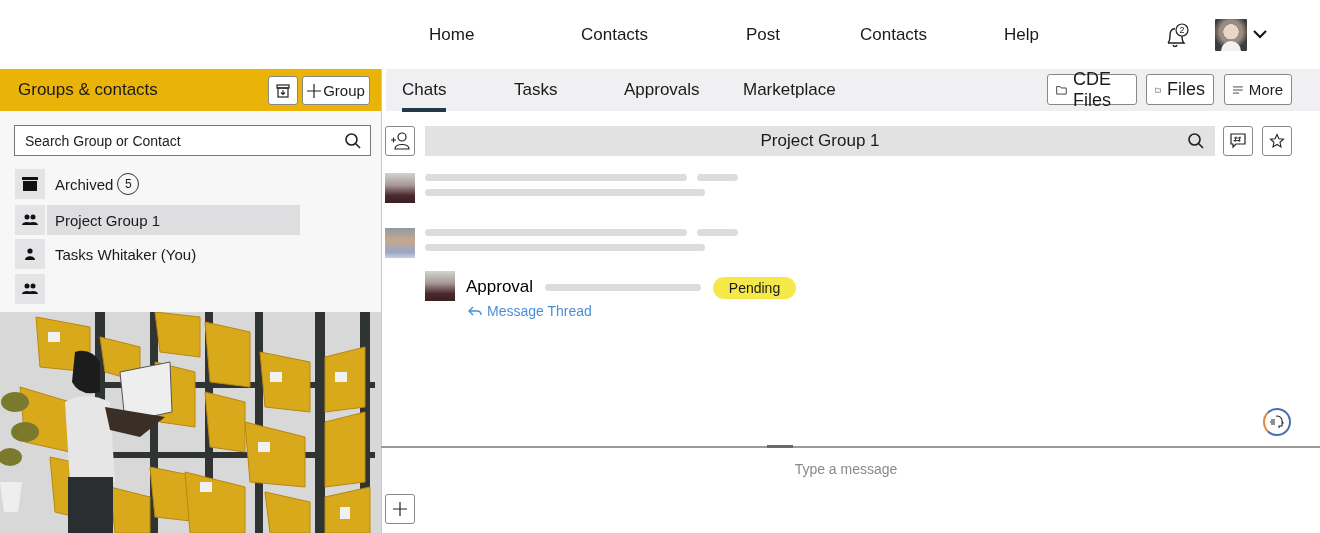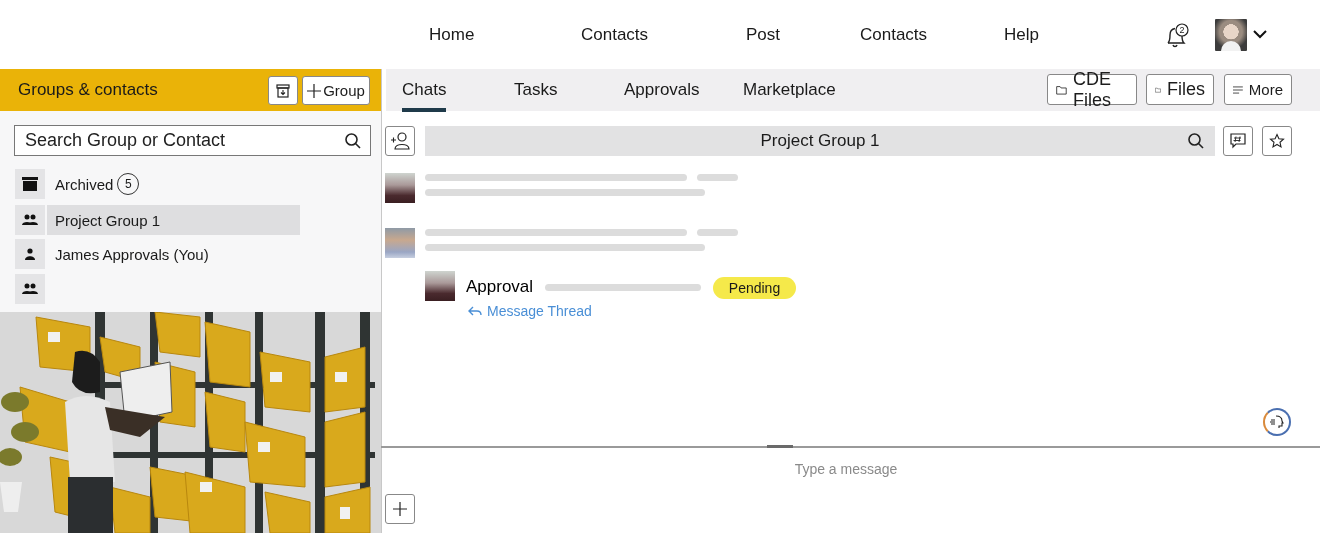--- a/index.html
+++ b/index.html
@@ -16,21 +16,21 @@
   .user-avatar::after { content: ""; position: absolute; left: 6px; bottom: 0; width: 20px; height: 10px; background: #f2f2f2; border-radius: 10px 10px 0 0; }
   .chev { position: absolute; left: 1252px; top: 26px; width: 16px; height: 16px; }
 
   
   .left { position: absolute; left: 0; top: 69px; width: 381px; height: 243px; background: #f7f7f8; }
   .left-header { height: 42px; background: #eab308; display: flex; align-items: center; padding-left: 18px; position: relative; }
   .left-header .title { font-size: 17px; color: #1a1a1a; }
   .archive-btn { position: absolute; left: 268px; top: 7px; width: 30px; height: 29px; border: 1px solid #888; border-radius: 3px; background: #fff; display:flex; align-items:center; justify-content:center; }
   .add-group-btn { position: absolute; left: 302px; top: 7px; width: 68px; height: 29px; border: 1px solid #888; border-radius: 3px; background: #fff; display: flex; align-items: center; justify-content: center; font-size: 15px; gap: 2px; }
   .search-box { position: absolute; left: 14px; top: 56px; width: 357px; height: 31px; border: 1px solid #777; background: #fff; display: flex; align-items: center; padding-left: 10px; }
-  .search-box input { border: none; outline: none; font-size: 18px; width: 320px; background: transparent; font-family: "Liberation Sans", sans-serif; color: #15803d; }
+  .search-box input { border: none; outline: none; font-size: 14px; width: 320px; background: transparent; font-family: "Liberation Sans", sans-serif; color: #15803d; }
   .search-box input::placeholder { color: #222; }
   .search-box .sicon { position: absolute; right: 8px; top: 6px; }
   .list-row { position: absolute; left: 15px; height: 30px; display: flex; align-items: center; }
   .list-row .ic { width: 30px; height: 30px; background: #e4e4e6; display: flex; align-items: center; justify-content: center; }
   .list-row .label { font-size: 15px; margin-left: 10px; color: #1a1a1a; height: 30px; display: flex; align-items: center; padding-left: 0; }
   .list-row.active .label { background: #dedee0; width: 253px; margin-left: 2px; padding-left: 8px; }
   .count-badge { display: inline-flex; width: 22px; height: 22px; border: 1px solid #333; border-radius: 50%; align-items: center; justify-content: center; font-size: 12px; margin-left: 4px; }
 
   
   .illustration { position: absolute; left: 0; top: 312px; width: 381px; height: 221px; overflow: hidden; background: #dcdcdc; }
@@ -147,21 +147,21 @@
     <span class="label">Project Group 1</span>
   </div>
 
   <div class="list-row" style="top:170px">
     <div class="ic">
       <svg width="12" height="12" viewBox="0 0 12 12">
           <circle cx="6" cy="3" r="2.6" fill="#111"></circle>
           <path d="M1 12 C1 7 11 7 11 12 Z" fill="#111"></path>
         </svg>
     </div>
-    <span class="label">James Approvals (You)</span>
+    <span class="label">Tasks Whitaker (You)</span>
   </div>
 
   <div class="list-row" style="top:205px">
     <div class="ic">
       <svg width="16" height="12" viewBox="0 0 16 12">
           <circle cx="5" cy="3" r="2.5" fill="#111"></circle>
           <circle cx="11" cy="3" r="2.5" fill="#111"></circle>
           <path d="M0 11 C0 7 10 7 10 11 Z" fill="#111"></path>
           <path d="M6 11 C6 7 16 7 16 11 Z" fill="#111"></path>
         </svg>

